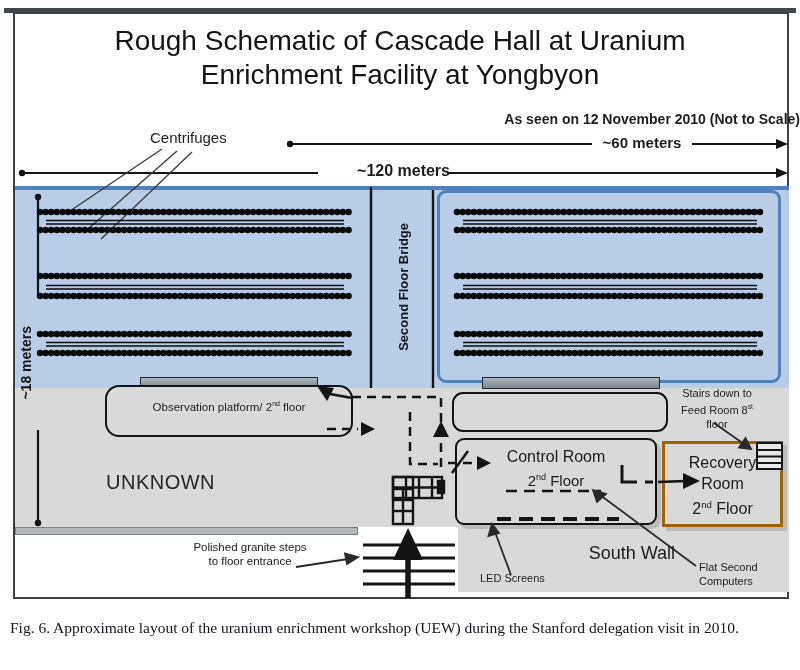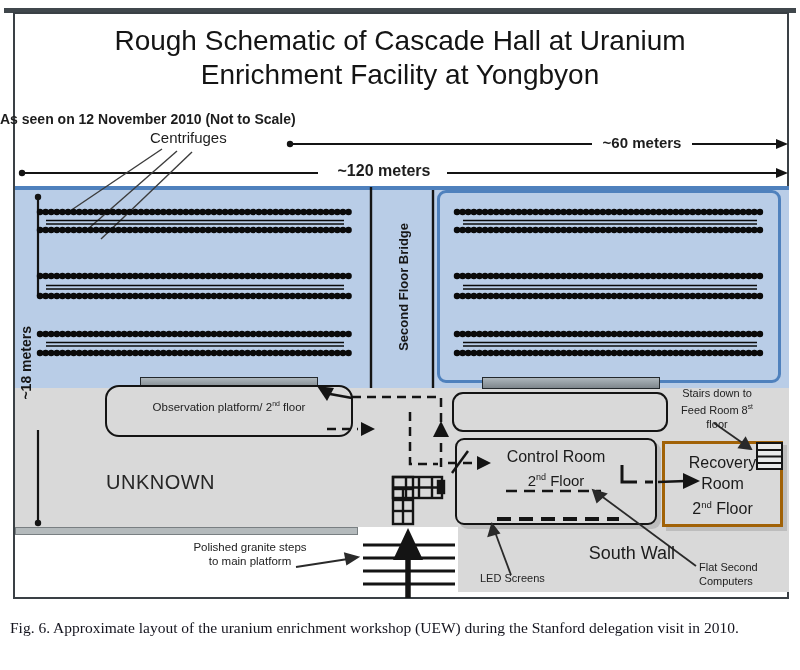--- a/index.html
+++ b/index.html
@@ -20,21 +20,21 @@
   .obs-box{left:105px;top:385px;width:248px;height:52px;background:#d9d9d9;border:2.5px solid #141414;border-radius:14px;box-sizing:border-box;
            display:flex;align-items:flex-start;justify-content:center;padding-top:10px;}
   .walk-box{left:452px;top:392px;width:216px;height:40px;background:#d9d9d9;border:2.5px solid #141414;border-radius:11px;box-sizing:border-box;}
   .control-box{left:455px;top:438px;width:202px;height:87px;background:#d9d9d9;border:2.5px solid #141414;border-radius:9px;box-sizing:border-box;
                box-shadow:4px 4px 0 #bdbdbd;text-align:center;padding-top:6px;}
   .recovery-box{left:662px;top:441px;width:121px;height:86px;background:#d9d9d9;border:3px solid #a16207;box-sizing:border-box;
                 box-shadow:4px 4px 0 #bdbdbd;text-align:center;padding-top:8px;}
   
   .title{left:0;top:24px;width:100%;text-align:center;font-size:28px;line-height:34px;color:#141414;}
   .wavy{text-decoration-style:wavy;text-decoration-color:#e08080;text-decoration-thickness:1px;text-underline-offset:3px;}
-  .subtitle{left:0;top:111px;width:100%;text-align:left;font-size:14px;font-weight:700;color:#1d1d1d;}
+  .subtitle{left:0;top:111px;width:100%;text-align:right;font-size:14px;font-weight:700;color:#1d1d1d;}
   .lbl{font-size:15px;color:#1d1d1d;}
   .meas{font-weight:600;text-align:center;}
   .small-lbl{font-size:11px;line-height:14px;color:#222;}
   .vlabel{writing-mode:vertical-rl;transform:rotate(180deg);}
   .lbl-18{left:13px;top:297px;width:26px;height:132px;display:flex;align-items:center;justify-content:center;font-size:14px;font-weight:600;}
   .lbl-bridge{left:374px;top:188px;width:58px;height:198px;display:flex;align-items:center;justify-content:center;font-size:13px;font-weight:600;}
   .unknown{left:106px;top:471px;font-size:20px;letter-spacing:0.5px;color:#262626;}
   .ctrl-l1{font-size:16px;line-height:21px;color:#1b1b1b;}
   .ctrl-l2{font-size:15px;line-height:20px;color:#1b1b1b;}
   .rec-line{font-size:16px;line-height:21px;color:#1b1b1b;}
@@ -218,21 +218,21 @@
   </svg>
 
   <div class="abs title">
     <div>Rough Schematic of Cascade Hall at Uranium</div>
     <div><span>Enrichment Facility at </span><span class="wavy">Yongbyon</span></div>
   </div>
   <div class="abs subtitle">As seen on 12 November 2010 (Not to Scale)</div>
 
   <div class="abs lbl" style="left:150px;top:129px;">Centrifuges</div>
   <div class="abs lbl meas" style="left:592px;top:134px;width:100px;">~60 meters</div>
-  <div class="abs lbl meas" style="left:318px;top:162px;width:132px;font-size:16px;">~120 meters</div>
+  <div class="abs lbl meas" style="left:318px;top:162px;width:132px;font-size:16px;text-align:right;">~120 meters</div>
   <div class="abs lbl-18">
       <span class="vlabel">~18 meters</span>
     </div>
   <div class="abs lbl-bridge">
       <span class="vlabel">Second Floor Bridge</span>
     </div>
 
   <div class="abs unknown">UNKNOWN</div>
 
   <div class="abs small-lbl" style="left:652px;top:386px;width:130px;text-align:center;">
@@ -242,18 +242,18 @@
   </div>
 
   <div class="abs south">South Wall</div>
   <div class="abs small-lbl" style="left:480px;top:571px;">LED Screens</div>
   <div class="abs small-lbl" style="left:699px;top:560px;width:80px;">
     <div>Flat Second</div>
     <div>Computers</div>
   </div>
   <div class="abs small-lbl" style="left:180px;top:540px;width:140px;text-align:center;font-size:11.5px;">
     <div>Polished granite steps</div>
-    <div>to main platform</div>
+    <div>to floor entrance</div>
   </div>
 
   <div class="abs caption"><b>Fig. 6.</b><span> Approximate layout of the uranium enrichment workshop (UEW) during the Stanford delegation visit in 2010.</span></div>
 
 </div>
 
 </body></html>

